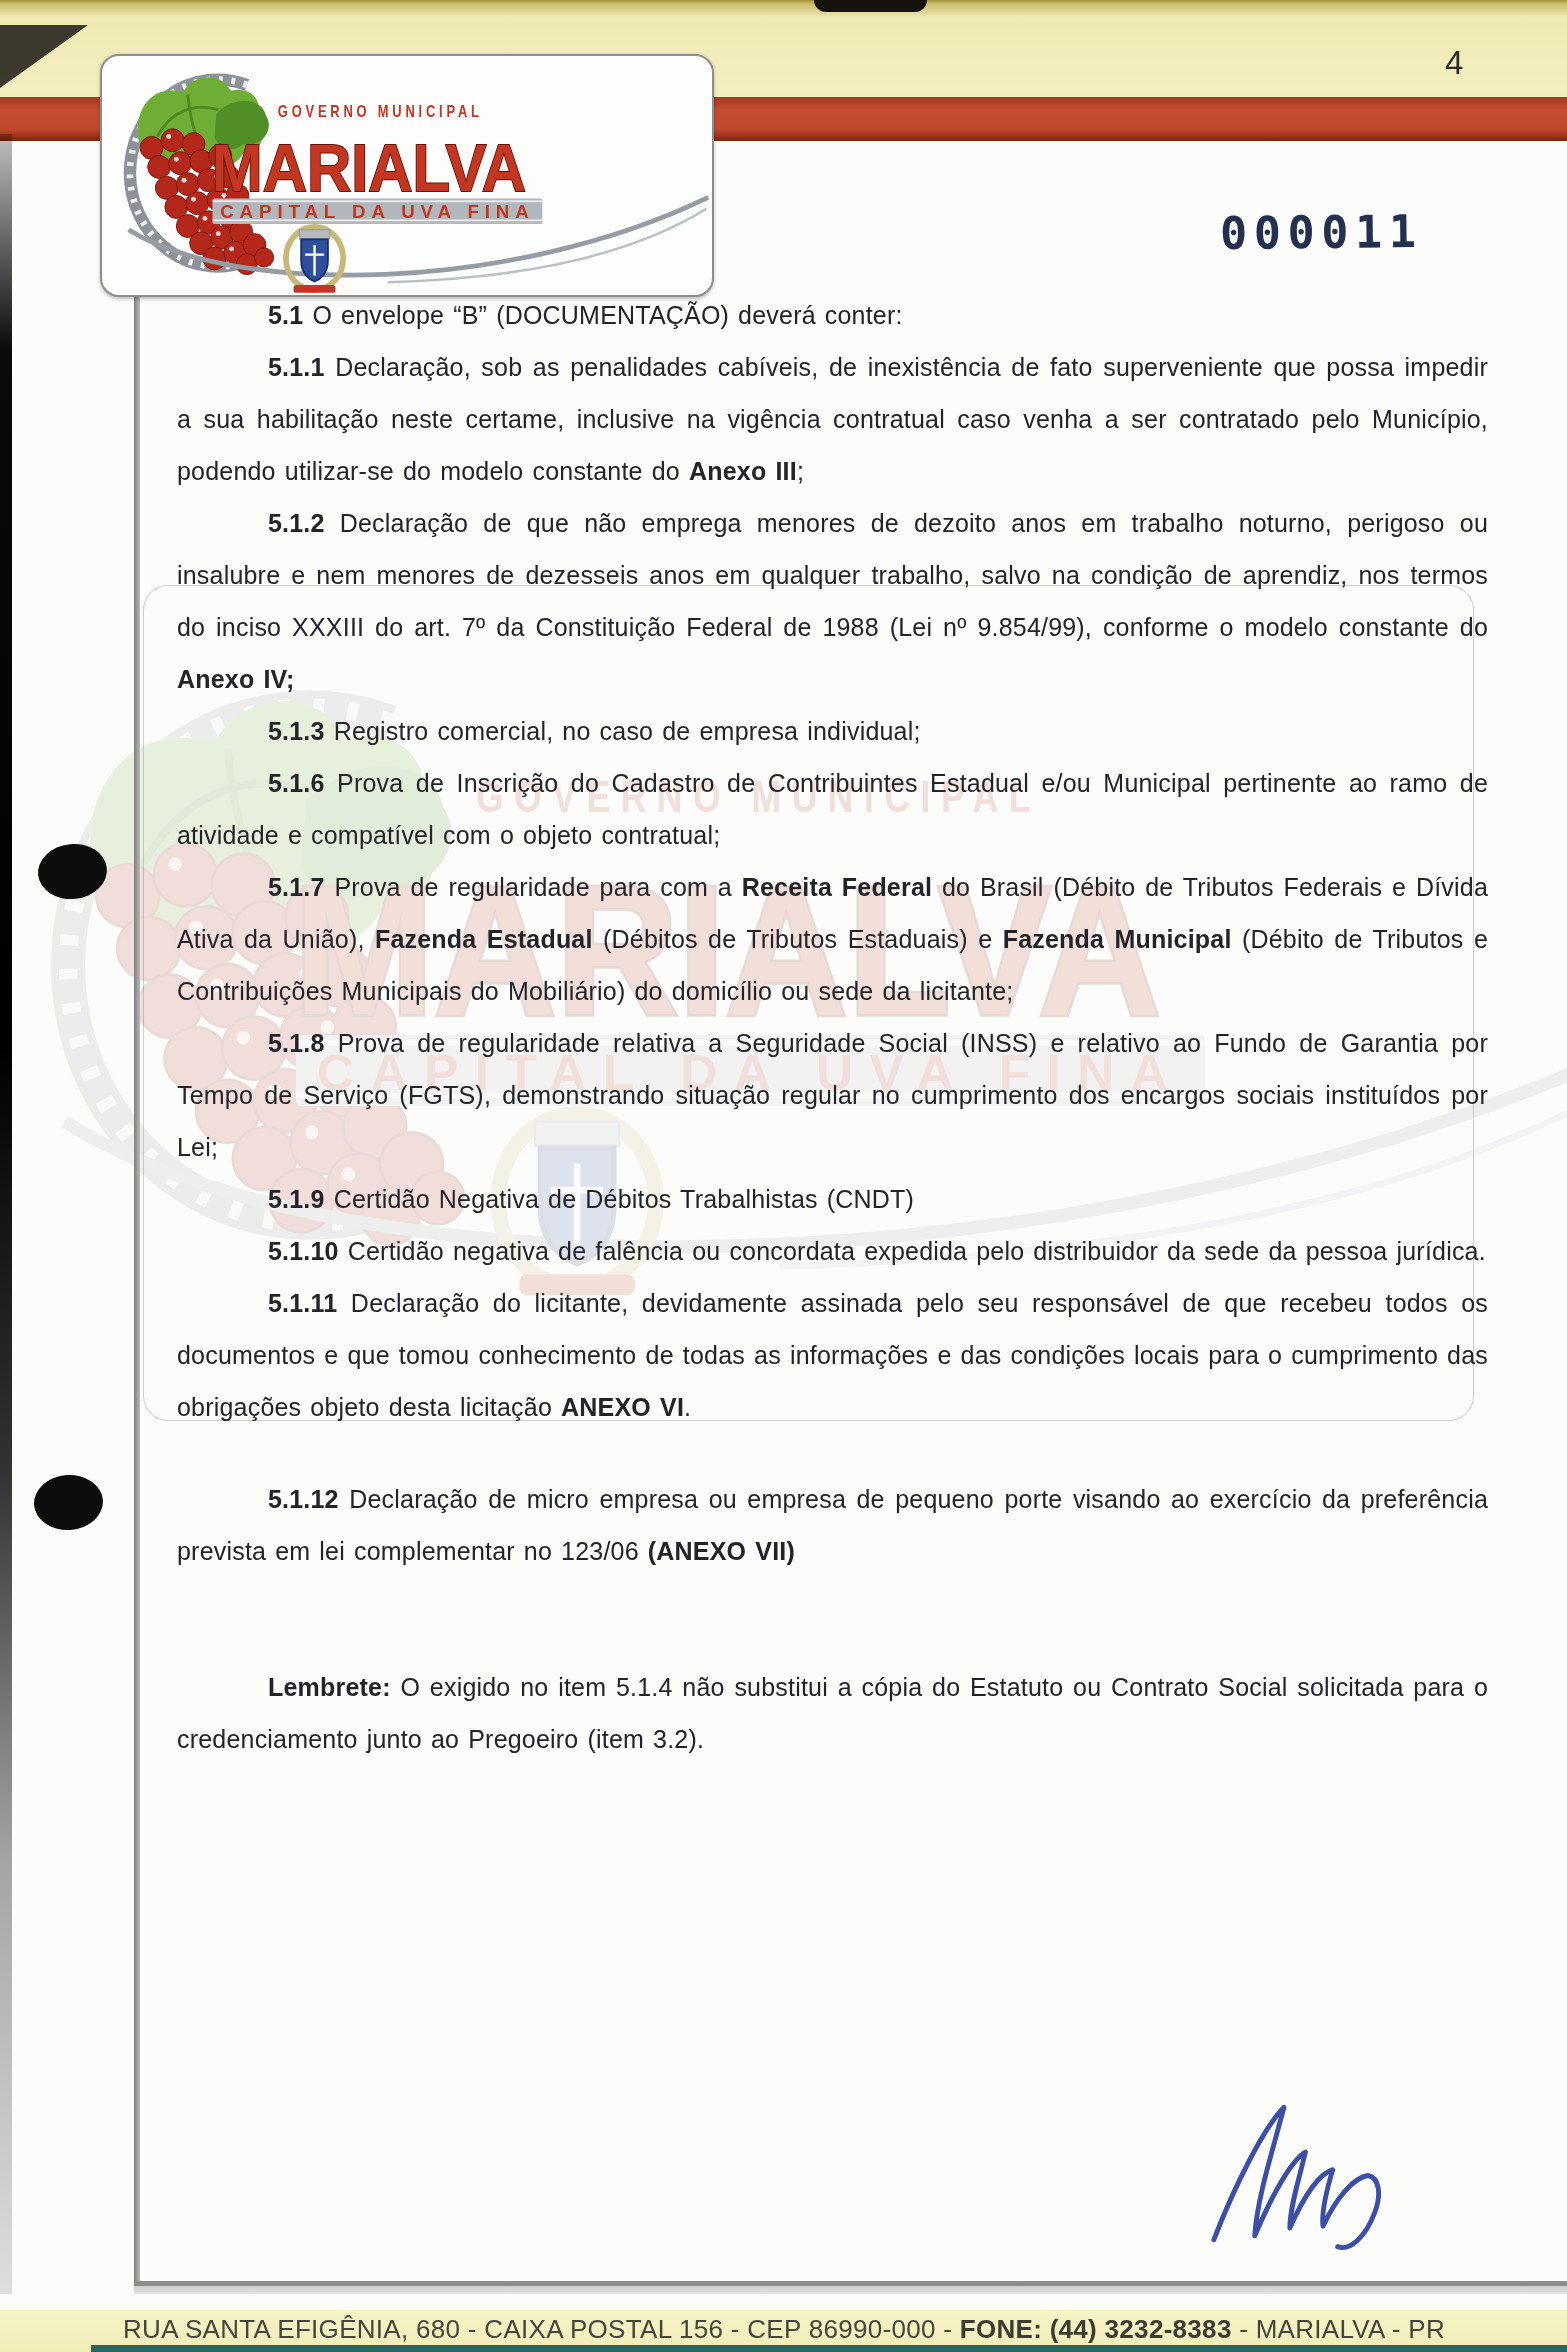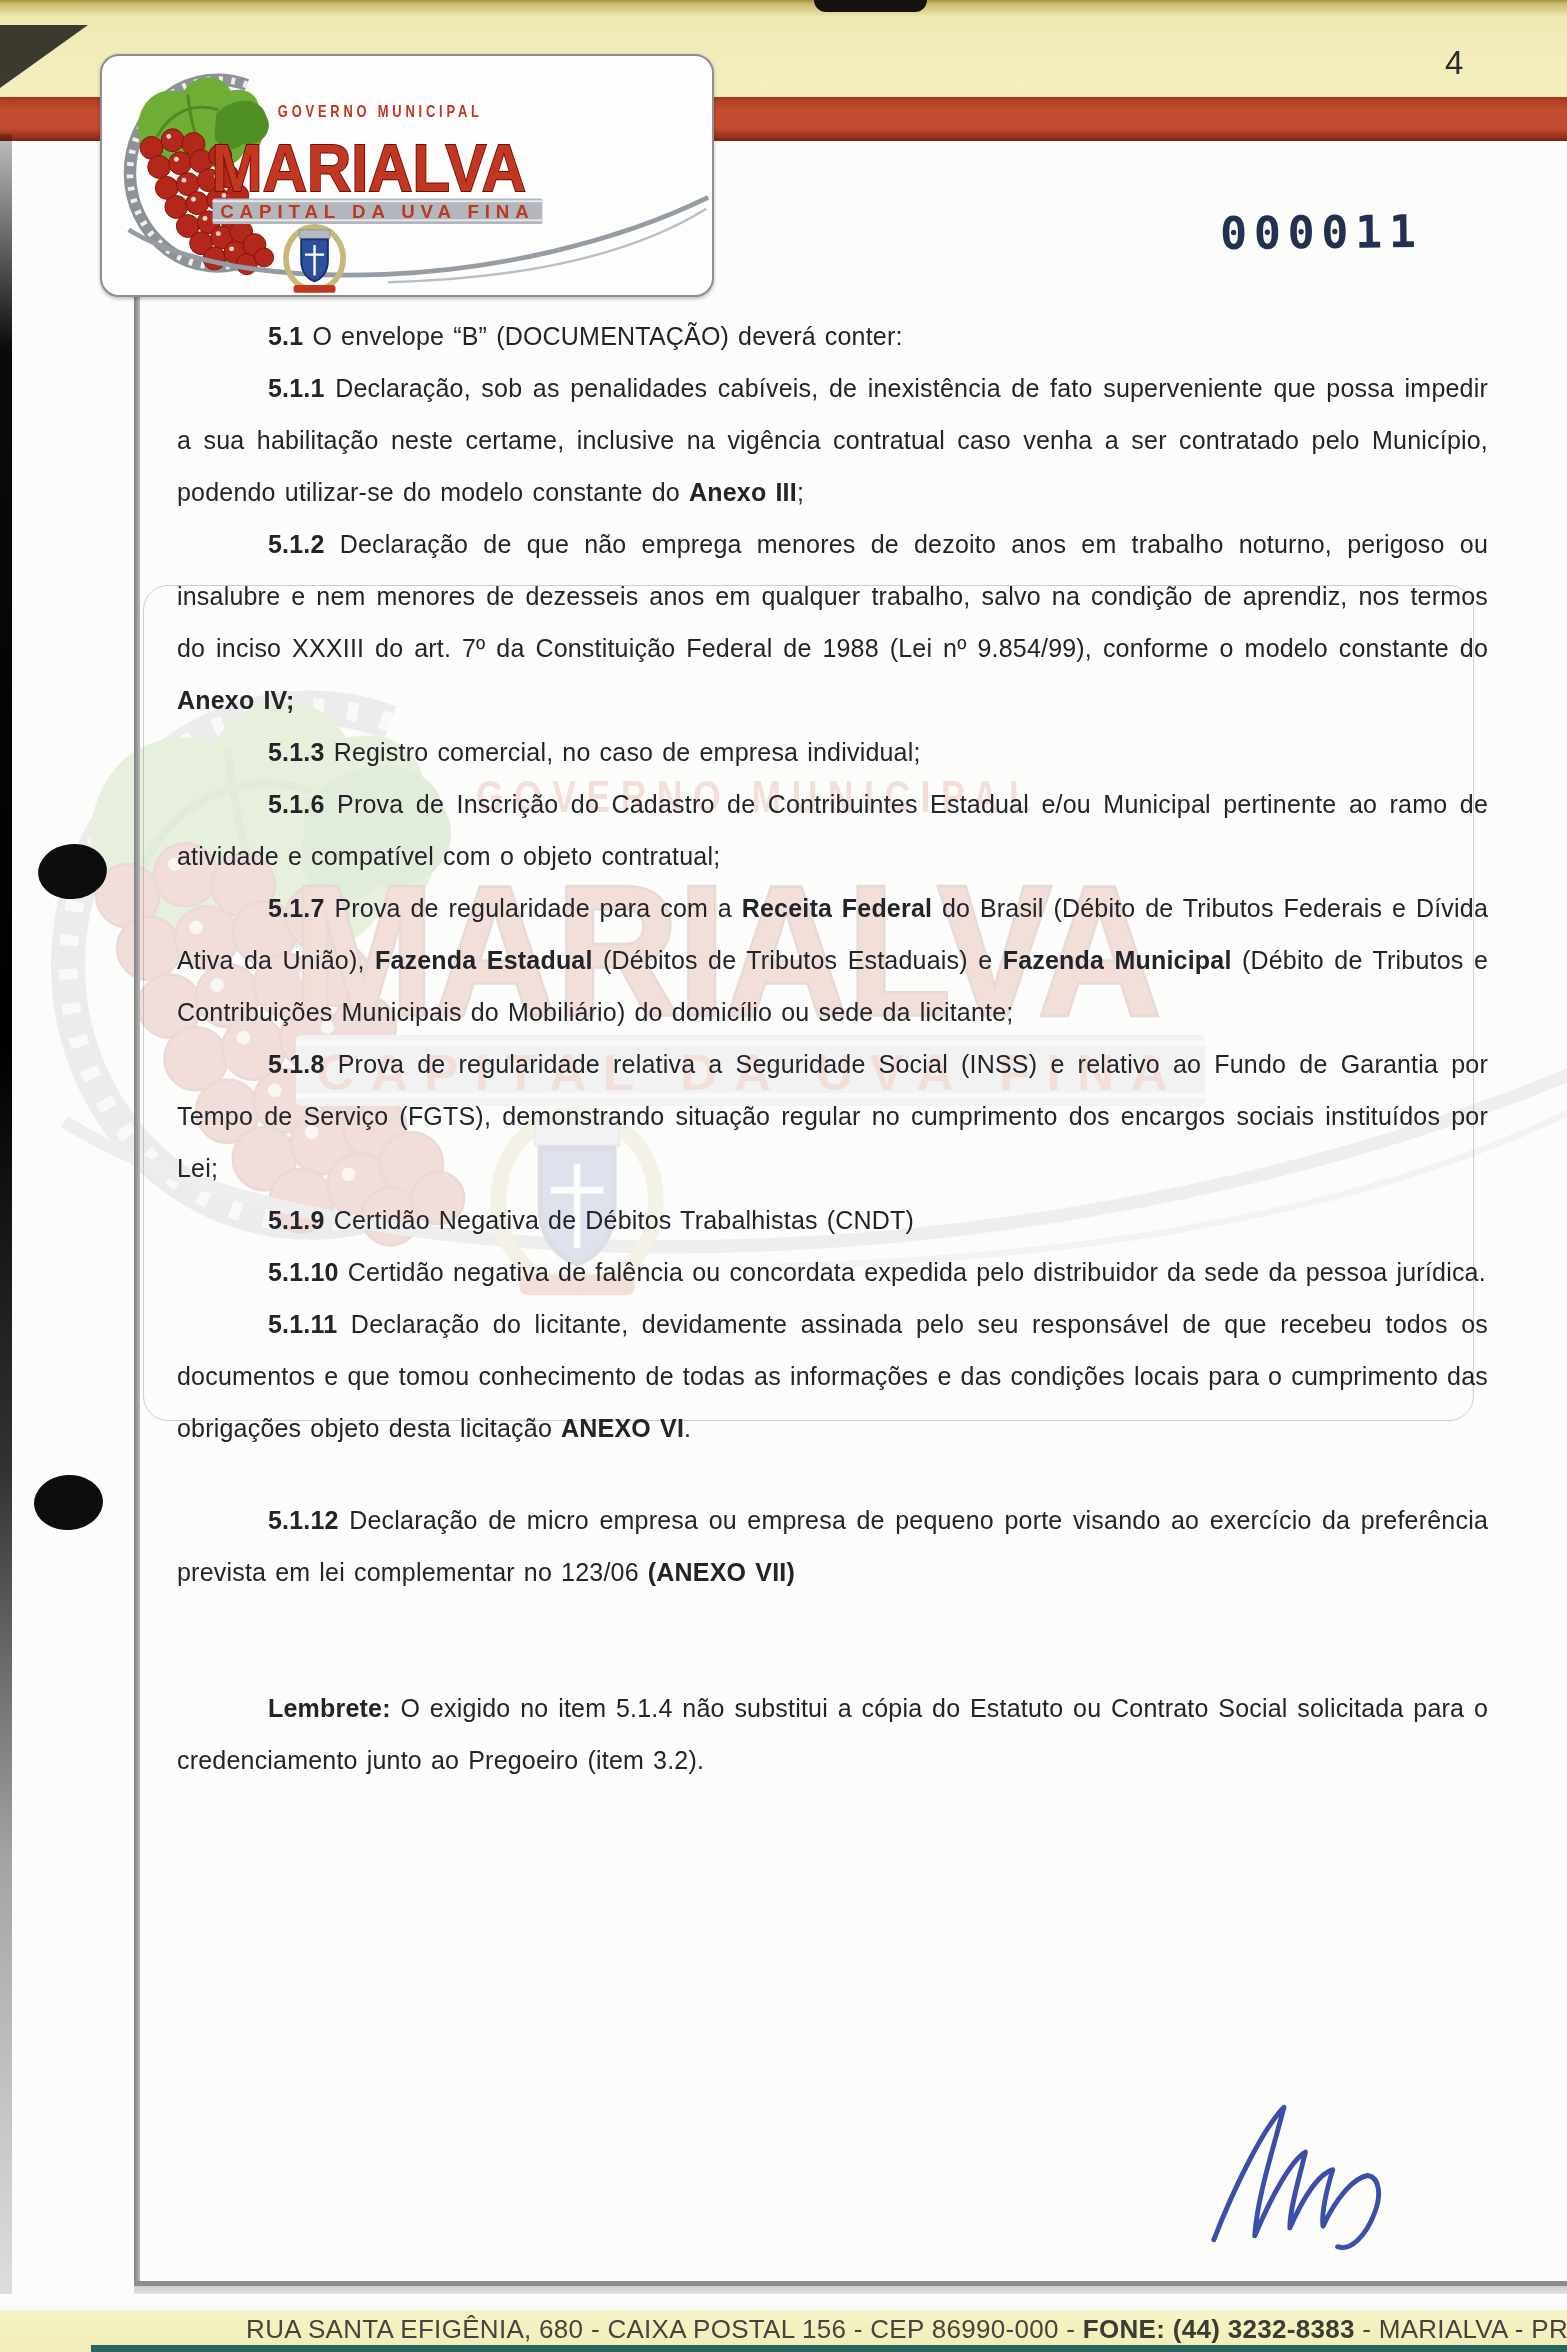--- a/index.html
+++ b/index.html
@@ -64,39 +64,39 @@
   
   .watermark{
     position:absolute;left:143px;top:585px;width:1329px;height:834px;
     border:1.9px solid rgba(120,120,120,.35);border-radius:25px;
   }
   .watermark .wm-art{
     position:absolute;left:-153px;top:57px;width:1682px;height:658px;opacity:.14;
   }
   
   .content{
-    position:absolute;left:177px;top:310px;width:1311px;
+    position:absolute;left:177px;top:289px;width:1311px;
     font-size:25px;line-height:52px;color:#23242a;
     letter-spacing:0.2px;word-spacing:1.9px;
   }
   .para{margin:0;text-indent:91px;text-align:justify;}
   .para.sub{text-indent:145px;}
   .para.gap{margin-top:40px;}
   .para.note{margin-top:84px;}
   .para b{font-weight:bold;}
   
   .signature{position:absolute;left:1206px;top:2091px;width:234px;height:167px;}
   
   .footer-band{
     position:absolute;left:0;top:2310px;width:1568px;height:42px;
     background:linear-gradient(180deg,#f6f3c6 0,#f1edb7 100%);
   }
   .footer-text{
     position:absolute;left:0;top:2314px;width:1568px;
-    text-align:right;font-size:26px;color:#45453b;letter-spacing:0.3px;
+    text-align:center;font-size:26px;color:#45453b;letter-spacing:0.3px;
   }
   .footer-text b{font-weight:bold;color:#3c3c32;}
   .teal-strip{
     position:absolute;left:91px;top:2345px;width:1477px;height:7.6px;background:#2b665e;
   }
 </style>
 </head>
 <body>
 
 <svg width="0" height="0" style="position:absolute" aria-hidden="true">

